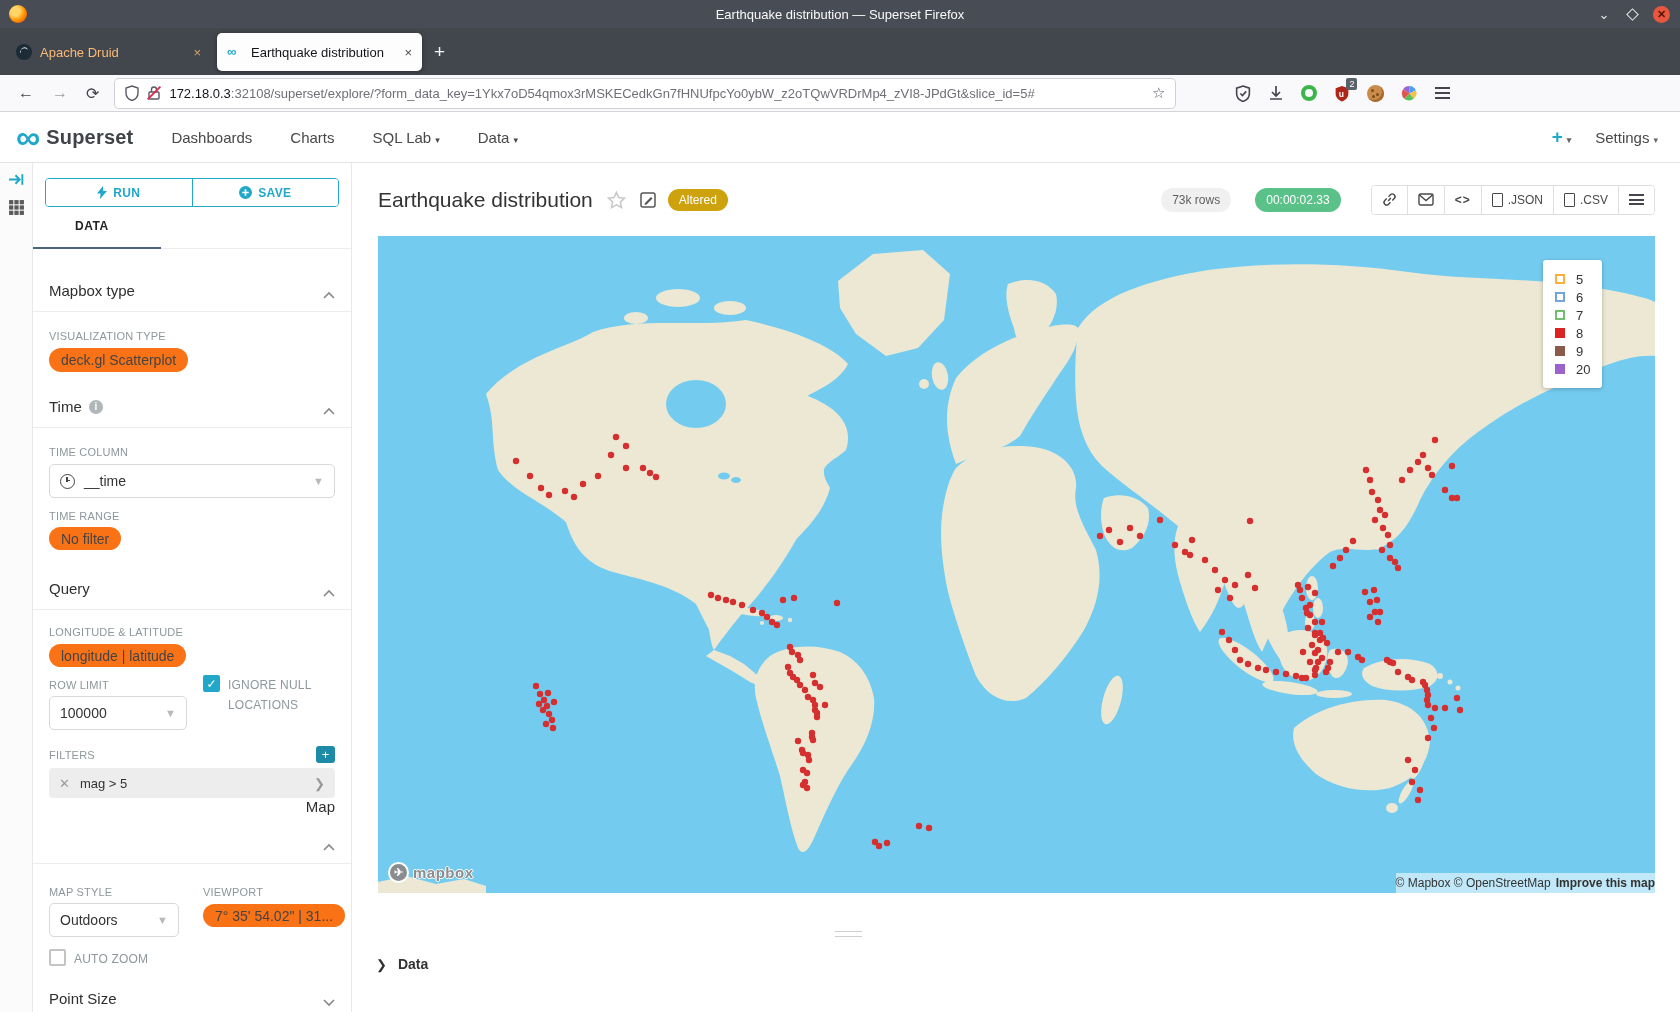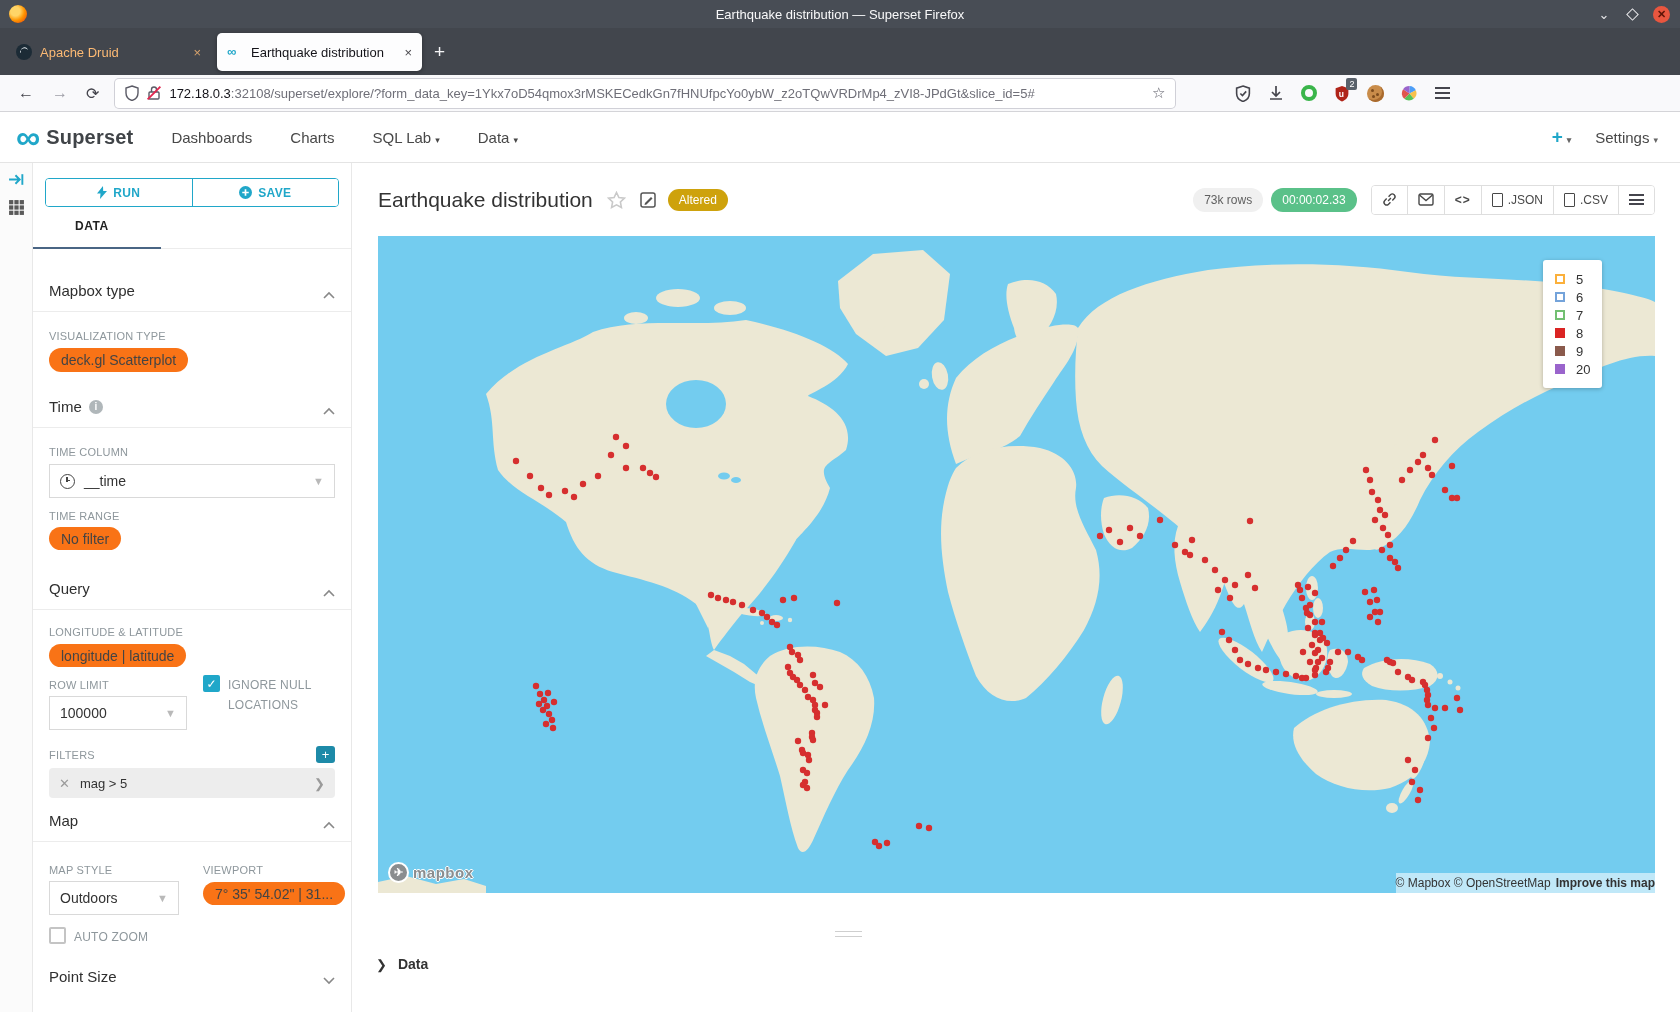--- a/index.html
+++ b/index.html
@@ -82,21 +82,21 @@
   .sechead { display:flex; align-items:flex-end; justify-content:space-between; height:63px;
     padding:0 16px 12px 16px; border-bottom:1px solid #ececec; }
   .sechead .sec-title { font-size:15px; color:#2f2f2f; display:flex; align-items:center; gap:7px; }
   .sec-caret { color:#666; }
   .info-ic { width:14px; height:14px; border-radius:50%; background:#b0b7ba; color:#fff; font-size:10px;
     display:inline-flex; align-items:center; justify-content:center; font-weight:bold; }
 
   .ctl-label { margin:18px 16px 0 16px; font-size:11px; color:#8e979c; letter-spacing:.2px; }
   .pill { display:inline-flex; align-items:center; margin:6px 0 0 16px; height:24px; padding:0 12px;
     background:#f97316; border-radius:12px; font-size:14px; color:#444; }
-  .select { margin:6px 16px 0 16px; height:31px; border:1px solid #d9d9d9; border-radius:0;
+  .select { margin:6px 16px 0 16px; height:31px; border:1px solid #d9d9d9; border-radius:5px;
     display:flex; align-items:center; padding:16px 10px; font-size:14px; color:#333; background:#fff; }
   .select .sel-caret { margin-left:auto; color:#b9b9b9; font-size:11px; }
   .clock-ic { width:15px; height:15px; border:1.5px solid #444; border-radius:50%; position:relative; margin-right:9px; }
   .clock-ic:before { content:""; position:absolute; left:5px; top:2px; width:1.5px; height:5px; background:#444; }
   .clock-ic:after { content:""; position:absolute; left:5px; top:5px; width:4px; height:1.5px; background:#444; }
 
   .two-col { display:flex; }
   .col-l { width:170px; }
   .col-r { flex:1; }
   .cbrow { display:flex; align-items:flex-start; gap:8px; }
@@ -111,21 +111,21 @@
     display:flex; align-items:center; font-size:13px; color:#333; padding:0 10px; }
   .filter-x { color:#9a9a9a; margin-right:10px; font-size:13px; }
   .filter-go { margin-left:auto; color:#9a9a9a; font-size:13px; }
 
   
   #chart-header { position:absolute; top:0; left:0; width:100%; height:73px; display:flex; align-items:center;
     padding:0 25px 0 26px; }
   #chart-title { font-size:21px; color:#333; }
   .t-ic { color:#aaa; font-size:17px; margin-left:14px; }
   .altered-badge { margin-left:12px; background:#cea20c; color:#fff; font-size:12px; padding:4px 11px; border-radius:12px; }
-  #header-right { margin-left:auto; display:flex; align-items:center; gap:8px; }
+  #header-right { margin-left:auto; display:flex; align-items:center; gap:24px; }
   .hpill { height:24px; display:flex; align-items:center; padding:0 11px; border-radius:12px; font-size:12px; }
   .rows-pill { background:#f0f0f0; color:#5f5f5f; }
   .timer-pill { background:#5ac189; color:#fff; }
   .btn-group { display:flex; height:30px; border:1px solid #dedede; border-radius:4px; overflow:hidden; margin-left:6px; }
   .bg-seg { display:flex; align-items:center; justify-content:center; padding:0 10px; font-size:12px; color:#484848;
     background:#fff; gap:5px; }
   .bg-seg + .bg-seg { border-left:1px solid #dedede; }
   .code-glyph { font-size:12px; letter-spacing:1px; font-weight:bold; color:#484848; }
   .doc-ic { width:11px; height:14px; border:1.5px solid #484848; border-radius:1px; position:relative; }
 
@@ -368,21 +368,21 @@
     <span class="ctl-label" style="margin:0;">FILTERS</span>
     <span class="addfilter">+</span>
   </div>
   <div class="filter-pill">
     <span class="filter-x">✕</span>
     <span>mag &gt; 5</span>
     <span class="filter-go">❯</span>
   </div>
 
   
-  <div class="sechead" style="height:44px;">
+  <div class="sechead" style="height:66px;flex-direction:column;">
     <span class="sec-title">Map</span>
     <svg class="sec-caret" width="12" height="8" viewBox="0 0 12 8">
         <path d="M1 7 L6 2 L11 7" fill="none" stroke="#888" stroke-width="1.6"></path>
       </svg>
   </div>
   <div class="two-col">
     <div class="col-l">
       <div class="ctl-label" style="margin-top:22px;">MAP STYLE</div>
       <div class="select" style="margin-top:5px;width:130px;">
         <span>Outdoors</span>

